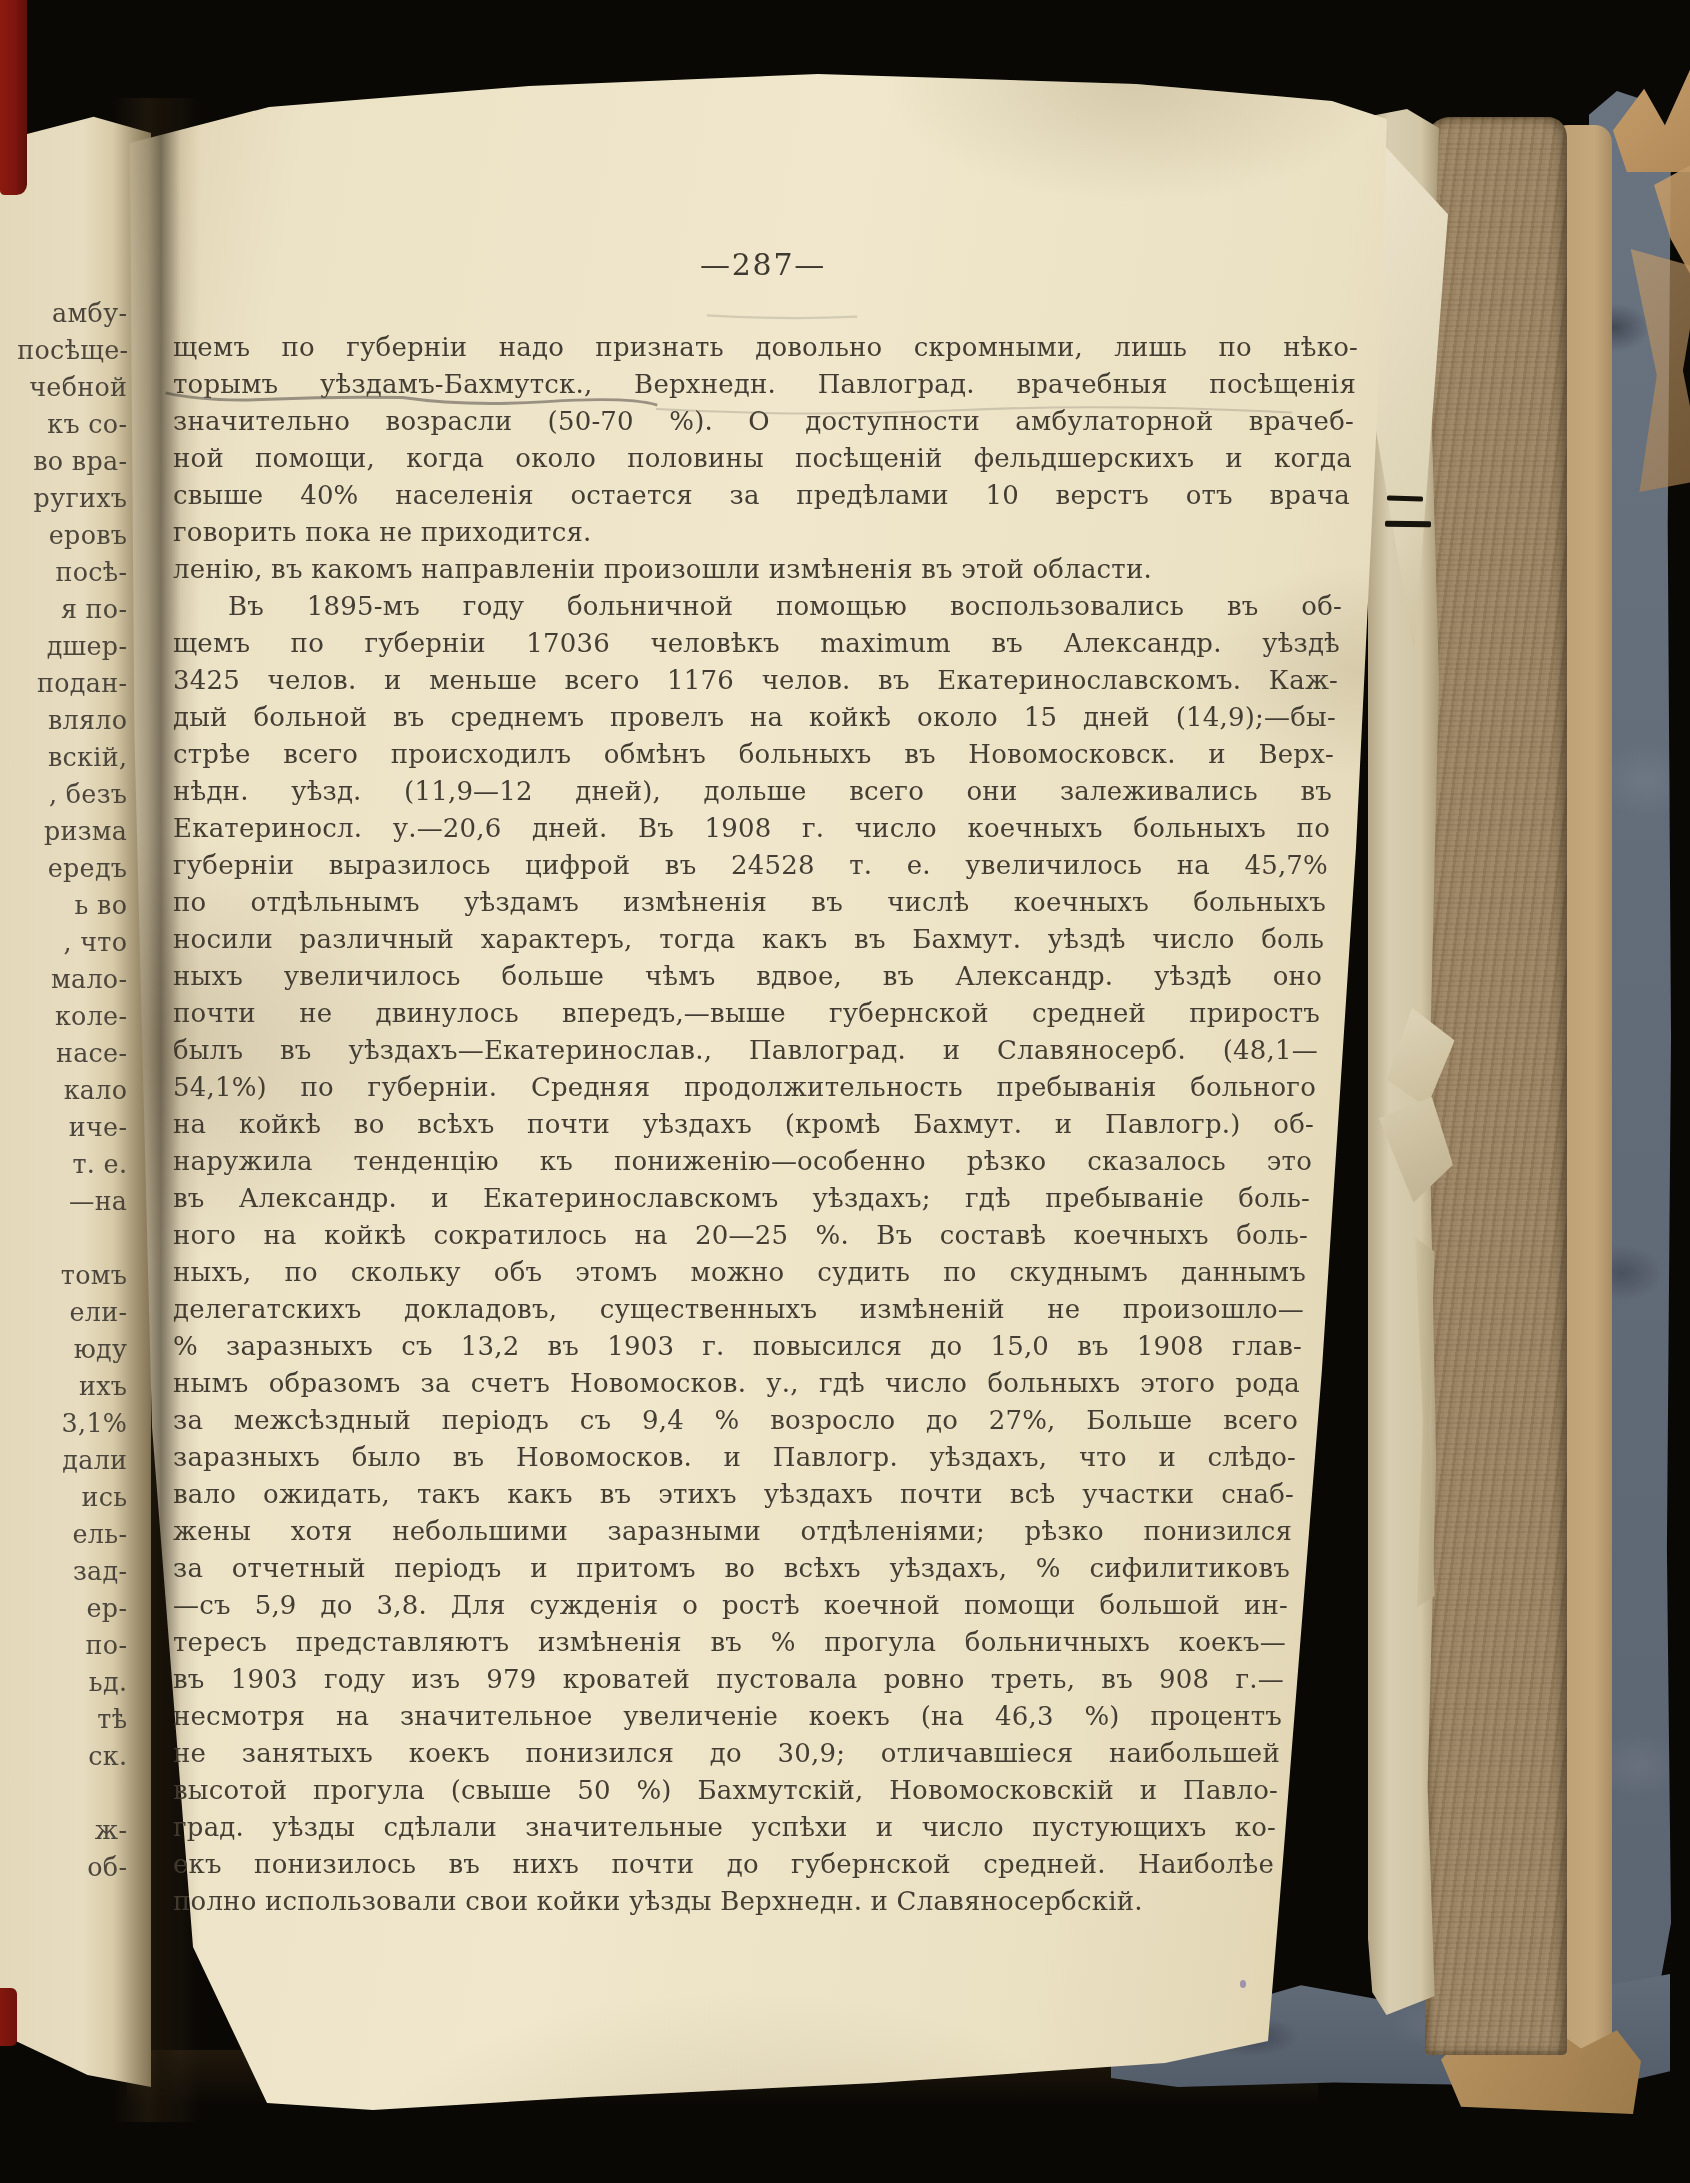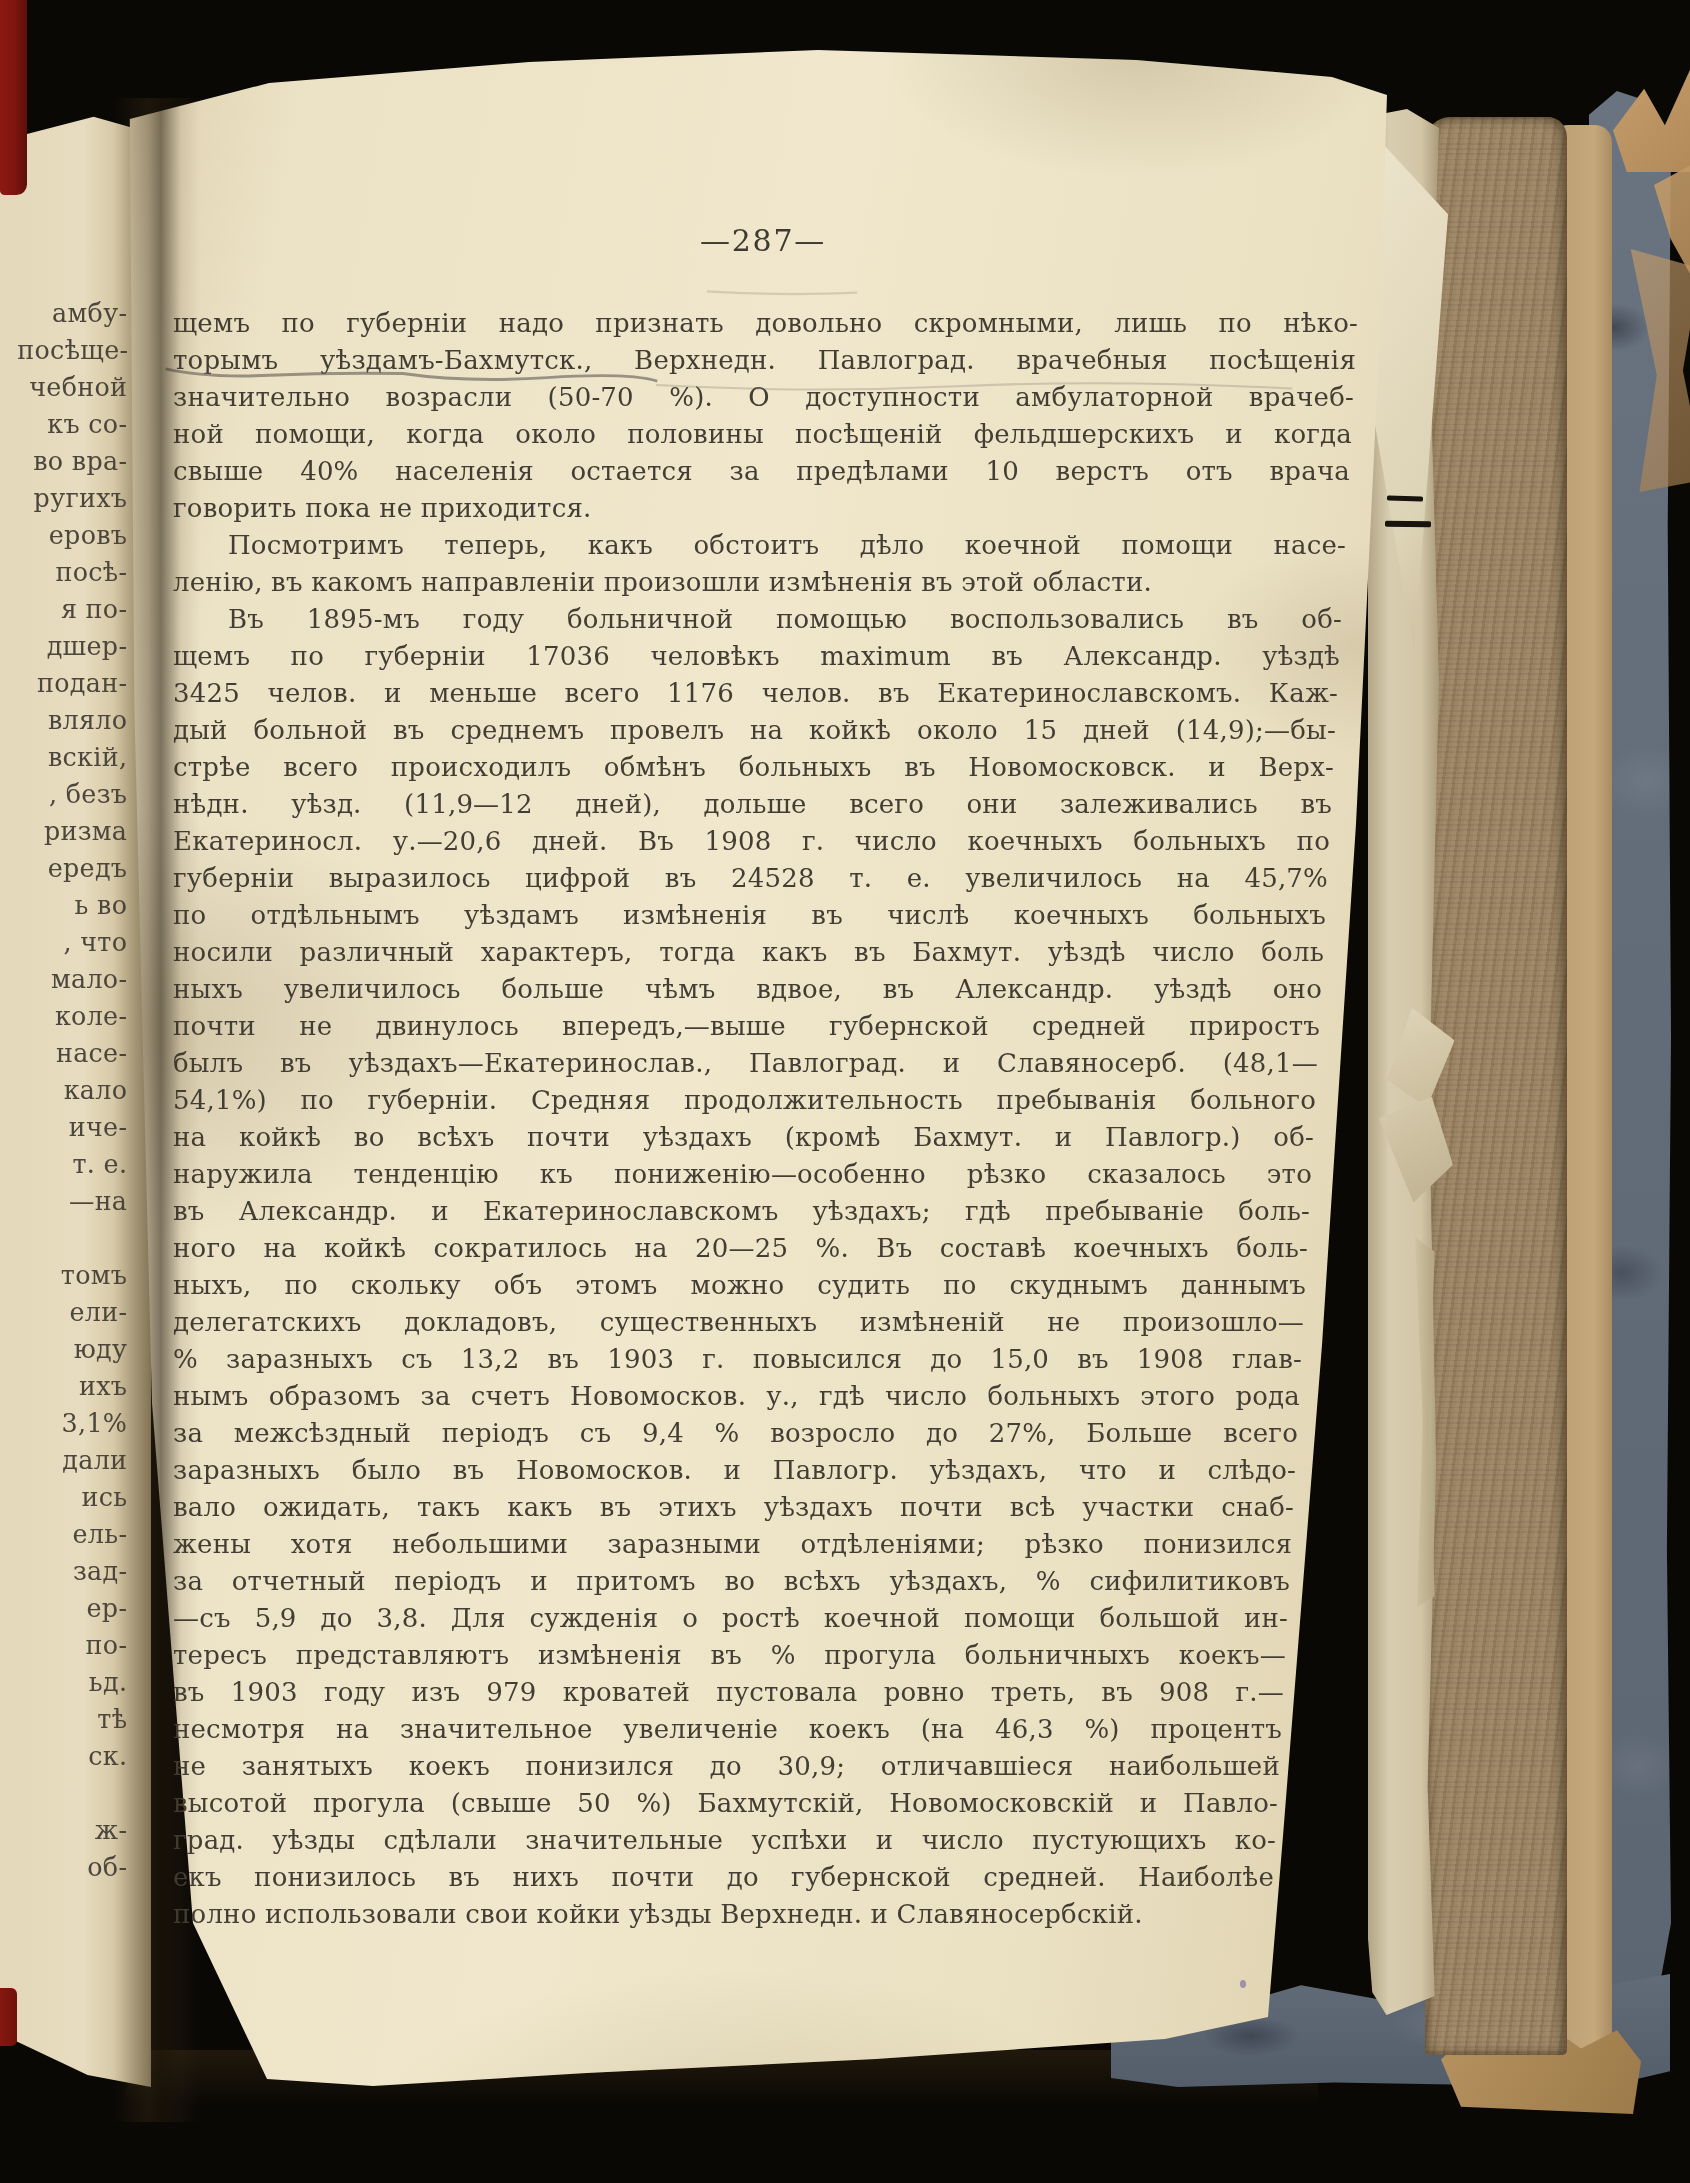--- a/index.html
+++ b/index.html
@@ -132,21 +132,21 @@
     z-index:2;
   }
   .page-bottom-shadow{
     left:127px;top:2050px;width:1191px;height:69px;
     background:linear-gradient(to bottom,rgba(52,38,18,.55),rgba(10,8,5,1) 80%);
     z-index:0;
   }
 
   
   .page-wrap{
-    left:124px;top:15px;width:1281px;height:2102px;
+    left:124px;top:39px;width:1281px;height:2102px;
     z-index:6;
   }
   .paper{
     position:absolute;left:0;top:0;width:100%;height:100%;
     background:
       radial-gradient(358px 173px at 79% 2%,rgba(118,98,58,.20),transparent 70%),
       radial-gradient(474px 301px at 0% 48%,rgba(108,88,52,.22),transparent 72%),
       radial-gradient(532px 243px at 48% 101%,rgba(118,98,58,.16),transparent 70%),
       radial-gradient(231px 150px at 96% 30%,rgba(110,92,56,.14),transparent 70%),
       linear-gradient(100deg,#cfc09c 0%,#e2d6b6 4%,#ece2c6 12%,#f0e7cc 45%,#eae0c2 76%,#e0d4b2 93%,#d2c49e 100%);
@@ -259,21 +259,20 @@
 
   <div class="page-number">—287—</div>
 
   <div class="text-block" id="text-block">
       <div class="line" style="--i: 0;">щемъ по губерніи надо признать довольно скромными, лишь по нѣко-</div>
       <div class="line" style="--i: 1;">торымъ уѣздамъ-Бахмутск., Верхнедн. Павлоград. врачебныя посѣщенія</div>
       <div class="line" style="--i: 2;">значительно возрасли (50-70 %). О доступности амбулаторной врачеб-</div>
       <div class="line" style="--i: 3;">ной помощи, когда около половины посѣщеній фельдшерскихъ и когда</div>
       <div class="line" style="--i: 4;">свыше 40% населенія остается за предѣлами 10 верстъ отъ врача</div>
       <div class="line end" style="--i: 5;">говорить пока не приходится.</div>
-      <div class="line indent" style="--i: 6;">Посмотримъ теперь, какъ обстоитъ дѣло коечной помощи насе-</div>
       <div class="line end" style="--i: 7;">ленію, въ какомъ направленіи произошли измѣненія въ этой области.</div>
       <div class="line indent" style="--i: 8;">Въ 1895-мъ году больничной помощью воспользовались въ об-</div>
       <div class="line" style="--i: 9;">щемъ по губерніи 17036 человѣкъ maximum въ Александр. уѣздѣ</div>
       <div class="line" style="--i: 10;">3425 челов. и меньше всего 1176 челов. въ Екатеринославскомъ. Каж-</div>
       <div class="line" style="--i: 11;">дый больной въ среднемъ провелъ на койкѣ около 15 дней (14,9);—бы-</div>
       <div class="line" style="--i: 12;">стрѣе всего происходилъ обмѣнъ больныхъ въ Новомосковск. и Верх-</div>
       <div class="line" style="--i: 13;">нѣдн. уѣзд. (11,9—12 дней), дольше всего они залеживались въ</div>
       <div class="line" style="--i: 14;">Екатериносл. у.—20,6 дней. Въ 1908 г. число коечныхъ больныхъ по</div>
       <div class="line" style="--i: 15;">губерніи выразилось цифрой въ 24528 т. е. увеличилось на 45,7%</div>
       <div class="line" style="--i: 16;">по отдѣльнымъ уѣздамъ измѣненія въ числѣ коечныхъ больныхъ</div>

